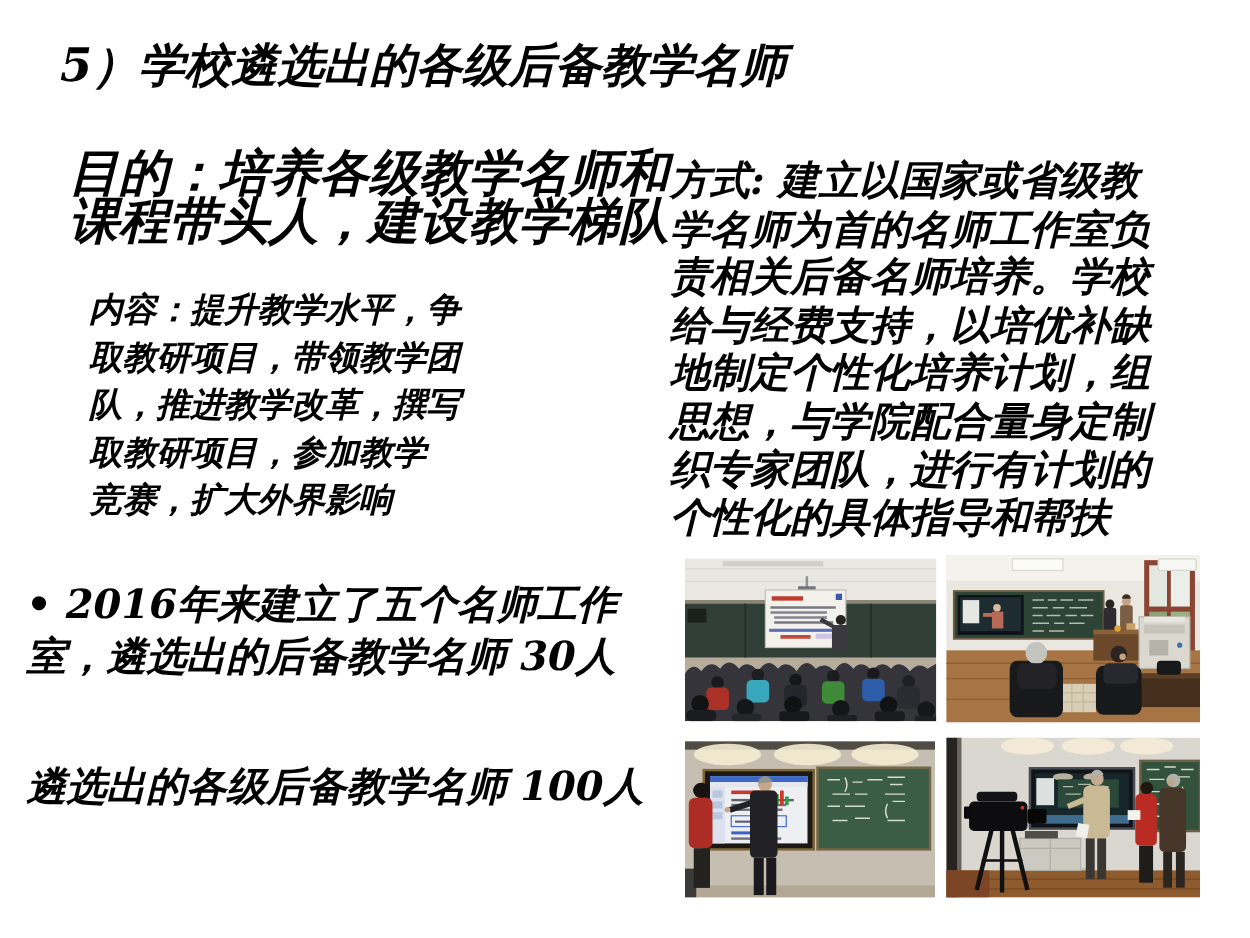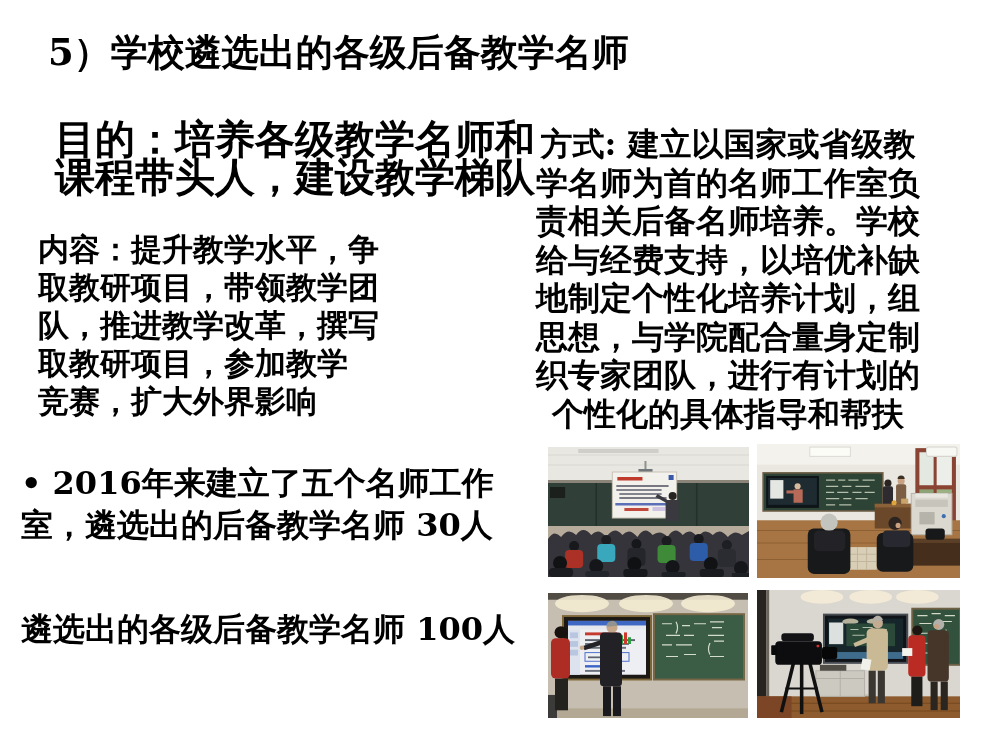--- a/index.html
+++ b/index.html
@@ -1,28 +1,28 @@
 <!DOCTYPE html>
 <html><head>
 <meta charset="utf-8">
 <style>
   html,body{margin:0;padding:0;background:#fff;}
   .slide{
     position:relative;width:1000px;height:750px;background:#ffffff;overflow:hidden;
-    font-family:"DejaVu Serif","Liberation Serif",serif;color:#000;font-weight:700;
+    font-family:"DejaVu Serif","Liberation Serif",serif;color:#000;font-weight:700;font-style:italic;
   }
   .title{
     position:absolute;left:48px;top:30px;margin:0;font-size:37px;line-height:1.2;
     white-space:nowrap;font-weight:700;
   }
   .block{position:absolute;}
   .block .ln{white-space:nowrap;}
   .purpose{left:55px;top:120px;font-size:40px;line-height:38px;}
-  .content{left:38px;top:230px;font-size:31px;line-height:38px;}
-  .method{left:536px;top:125px;font-size:32px;line-height:38.5px;text-align:center;}
+  .content{left:71px;top:230px;font-size:27px;line-height:38px;}
+  .method{left:536px;top:125px;font-size:32px;line-height:38.5px;}
   .bullet1{left:21px;top:462px;font-size:32px;line-height:42px;}
   .bullet2{left:21px;top:608px;font-size:32px;line-height:42px;}
   figure.photo{position:absolute;margin:0;padding:0;}
   figure.photo svg{display:block;width:100%;height:100%;}
   .photo1{left:548px;top:447px;width:201px;height:130px;}
   .photo2{left:757px;top:444px;width:203px;height:134px;}
   .photo3{left:548px;top:593px;width:200px;height:125px;}
   .photo4{left:757px;top:590px;width:203px;height:128px;}
 </style>
 </head>

